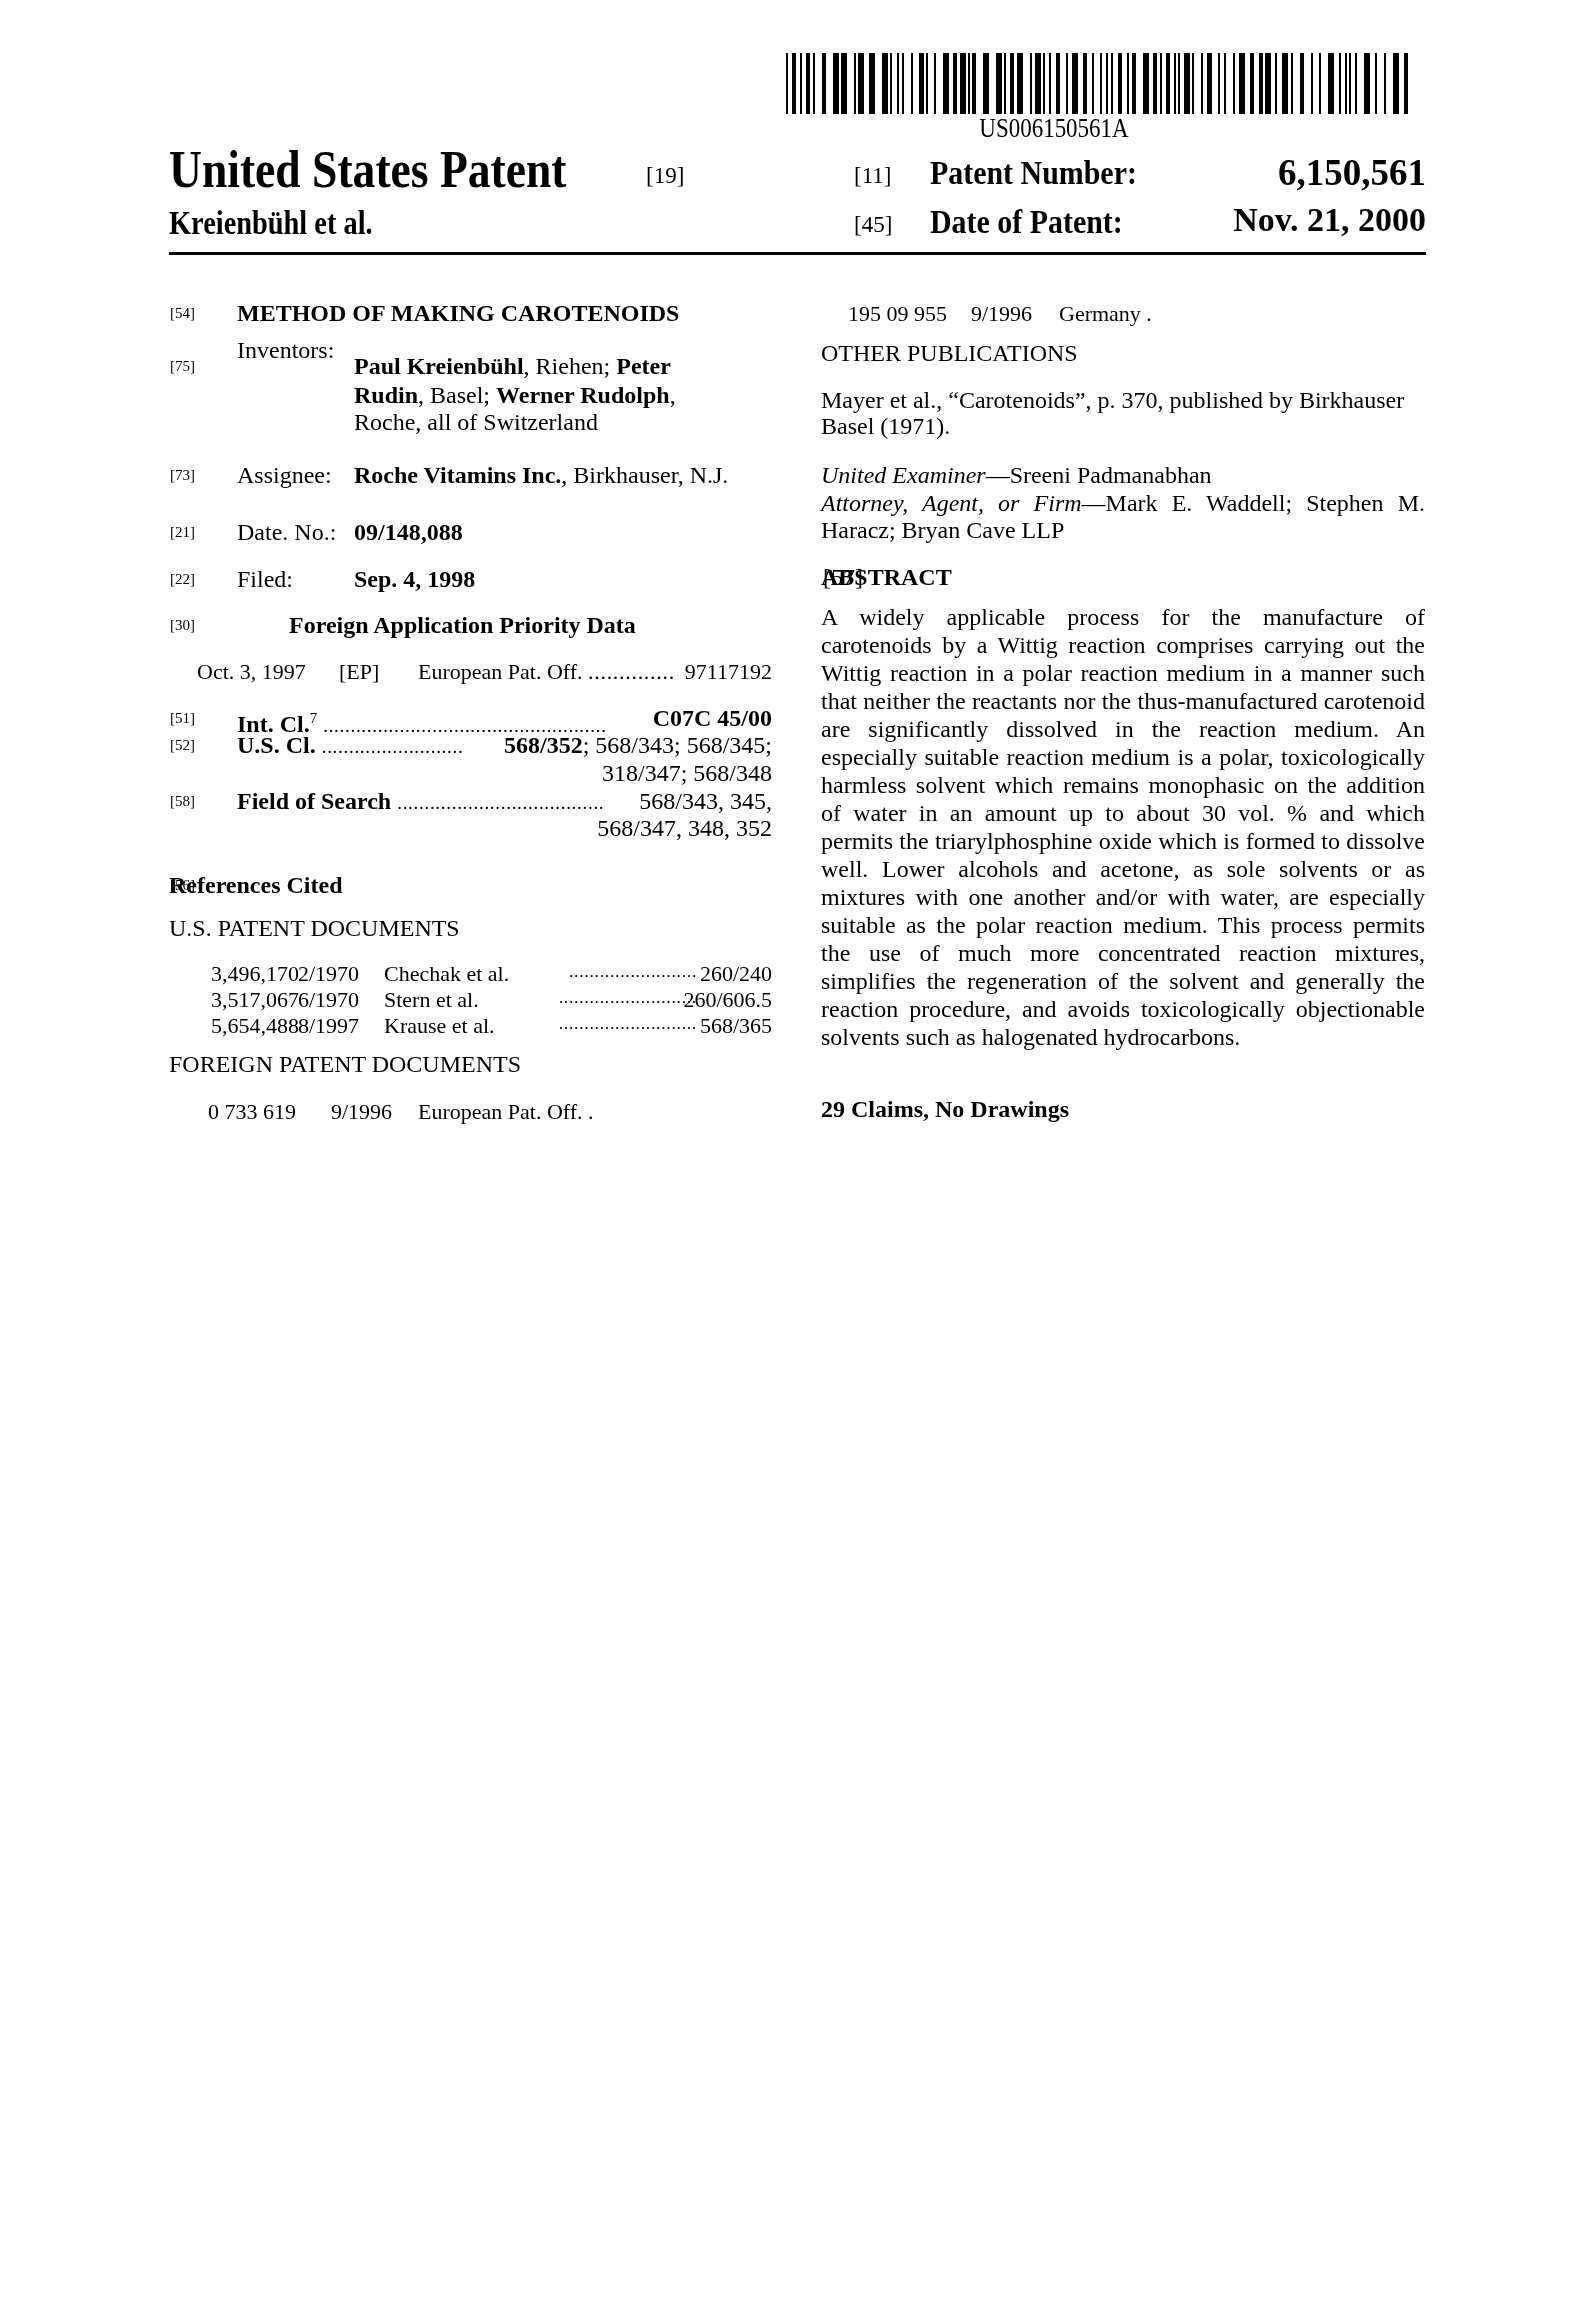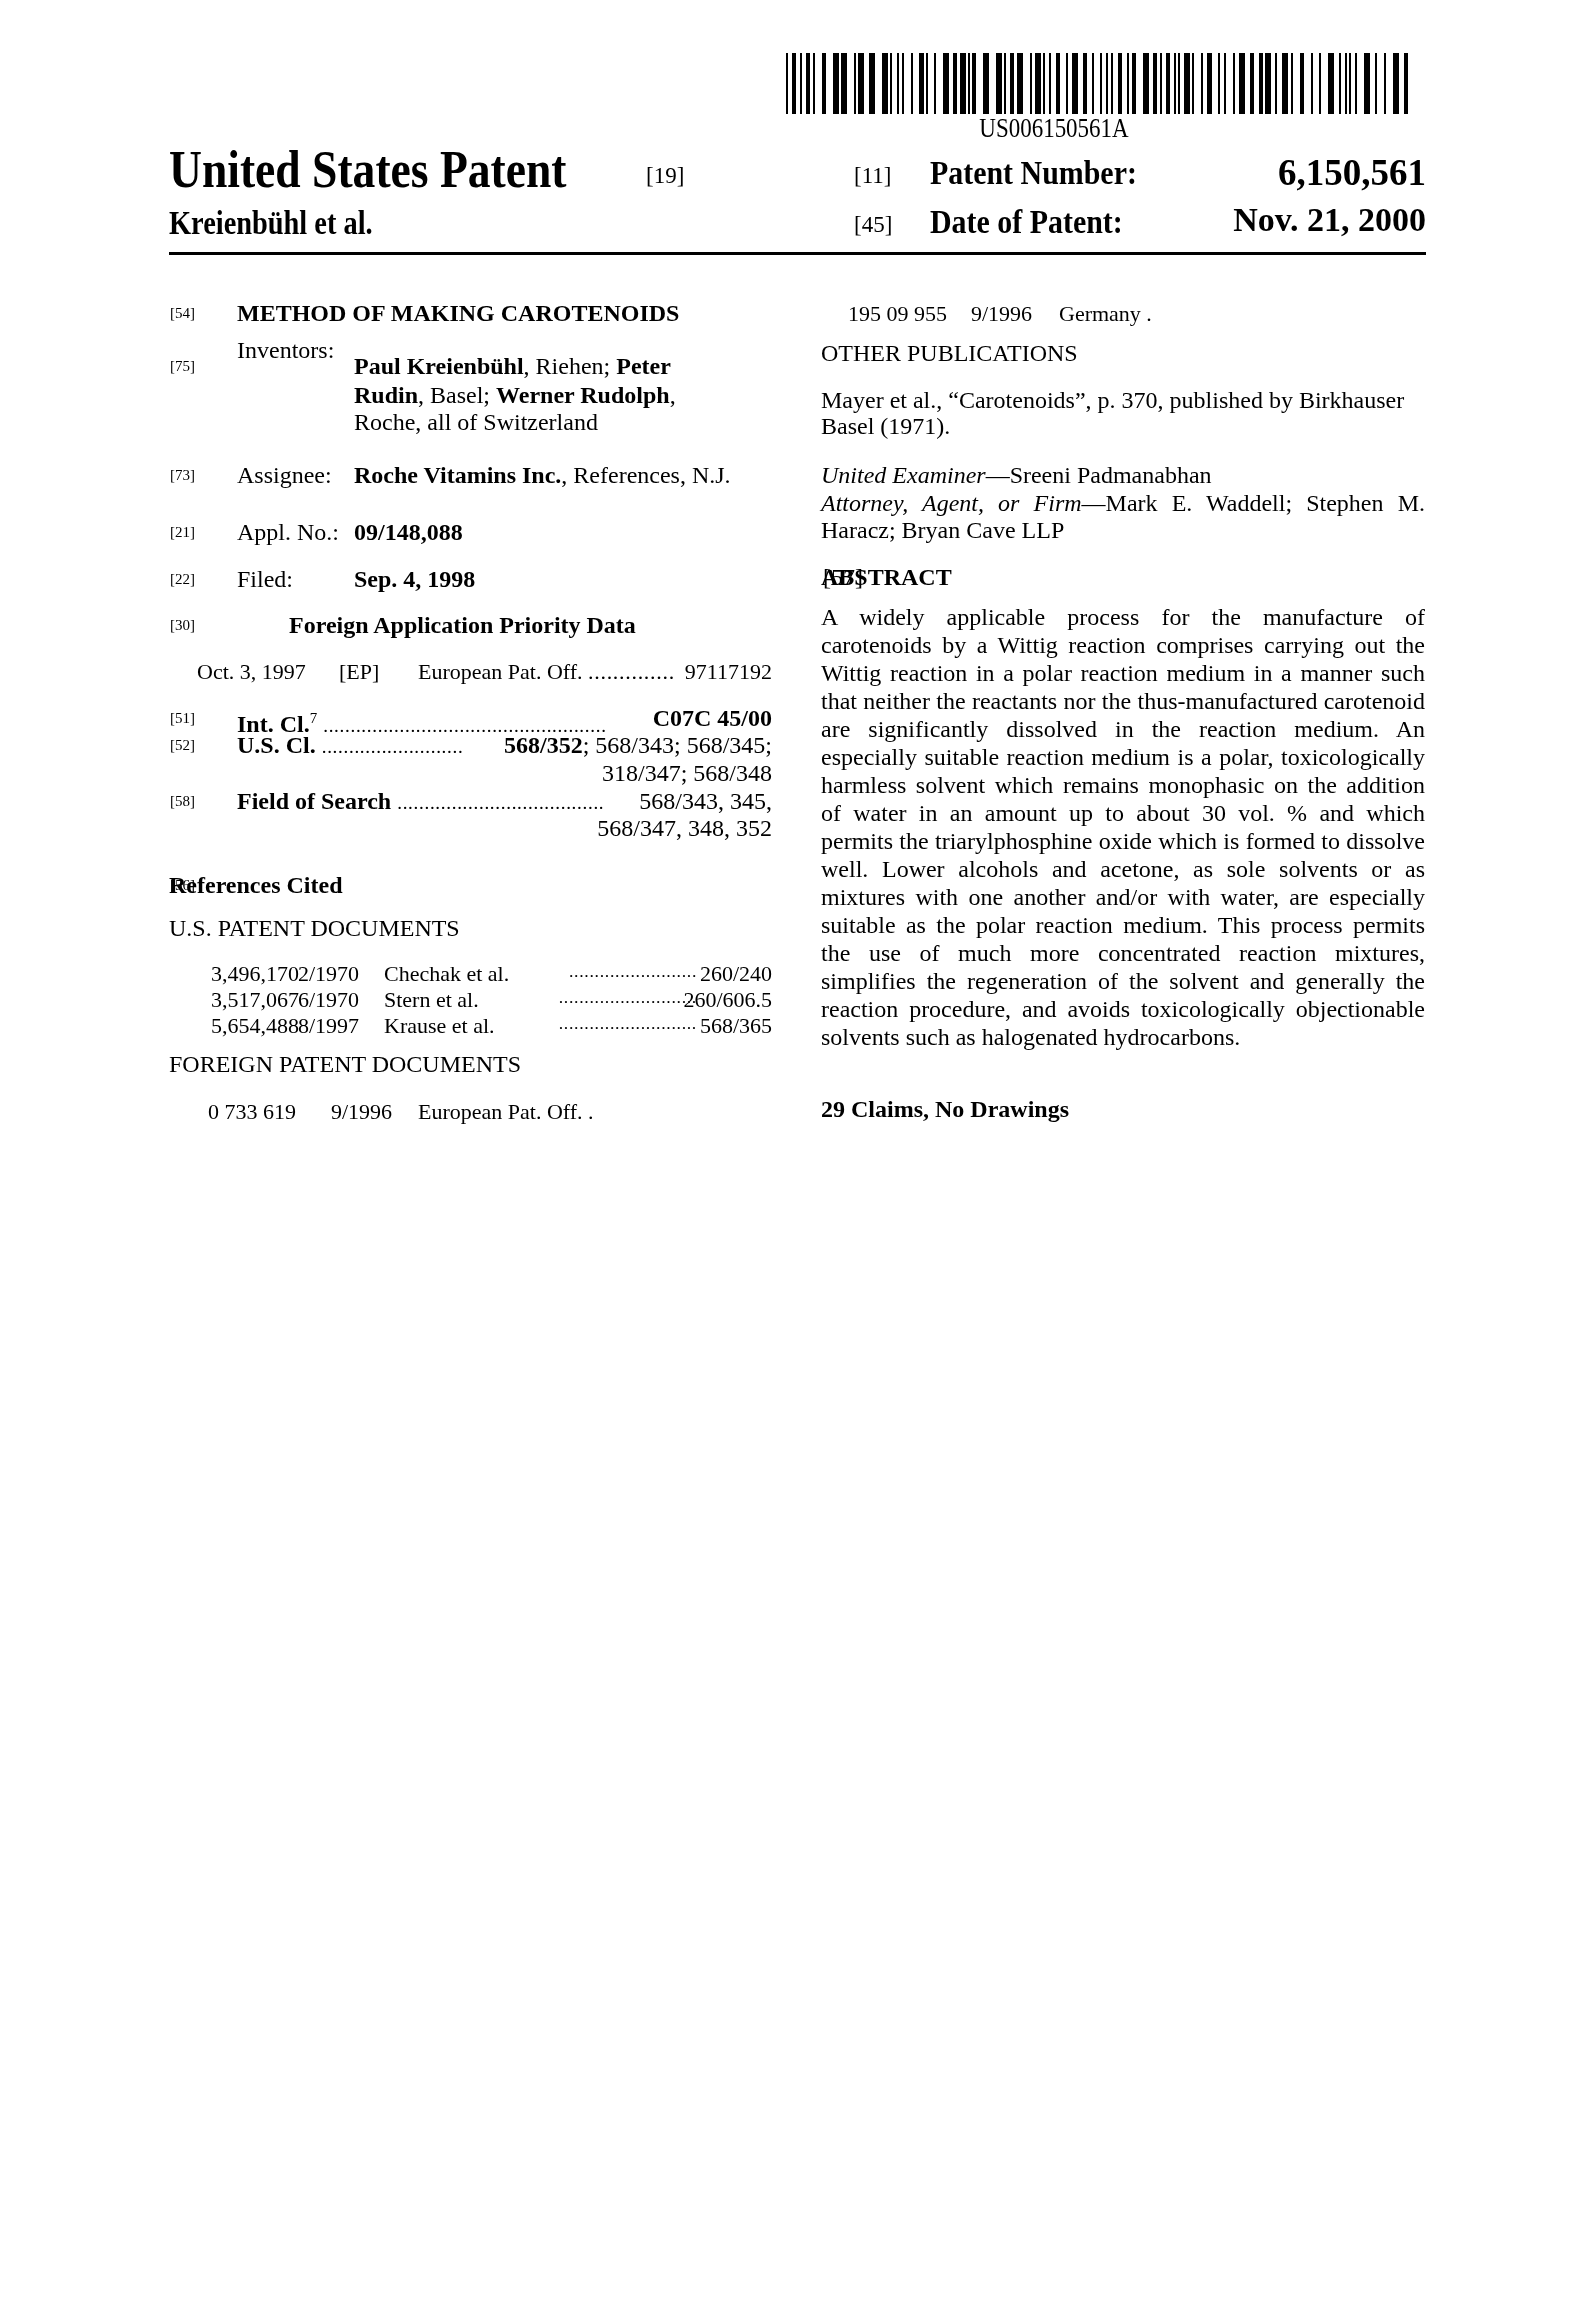--- a/index.html
+++ b/index.html
@@ -61,25 +61,25 @@
   <span class="b">Paul Kreienbühl</span><span>, Riehen; </span><span class="b">Peter</span>
 </div>
 <div class="abs t" style="left:354px; top:381px;">
   <span class="b">Rudin</span><span>, Basel; </span><span class="b">Werner Rudolph</span><span>,</span>
 </div>
 <div class="abs t" style="left:354px; top:408px;">Roche, all of Switzerland</div>
 
 <div class="code t" style="left:170px; top:461px;">[73]</div>
 <div class="abs t" style="left:237px; top:461px;">Assignee:</div>
 <div class="abs t" style="left:354px; top:461px;">
-  <span class="b">Roche Vitamins Inc.</span><span>, References, N.J.</span>
+  <span class="b">Roche Vitamins Inc.</span><span>, Birkhauser, N.J.</span>
 </div>
 
 <div class="code t" style="left:170px; top:518px;">[21]</div>
-<div class="abs t" style="left:237px; top:518px;">Appl. No.:</div>
+<div class="abs t" style="left:237px; top:518px;">Date. No.:</div>
 <div class="abs t b" style="left:354px; top:518px;">09/148,088</div>
 
 <div class="code t" style="left:170px; top:565px;">[22]</div>
 <div class="abs t" style="left:237px; top:565px;">Filed:</div>
 <div class="abs t b" style="left:354px; top:565px;">Sep. 4, 1998</div>
 
 <div class="code t" style="left:170px; top:611px;">[30]</div>
 <div class="abs t b" style="left:289px; top:611px;">Foreign Application Priority Data</div>
 <div class="abs t" style="left:197px; top:657px; font-size:22px;">Oct. 3, 1997</div>
 <div class="abs t" style="left:339px; top:657px; font-size:22px;">[EP]</div>

